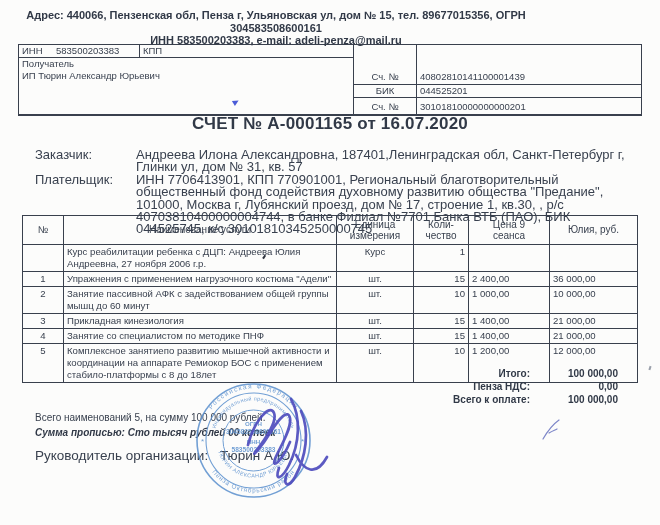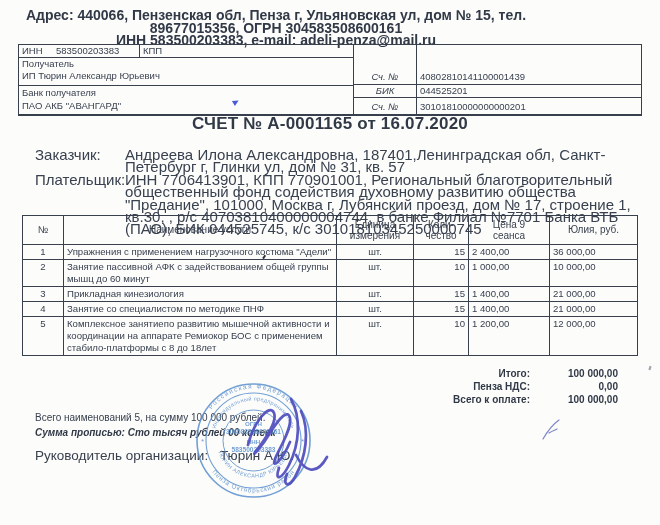--- a/index.html
+++ b/index.html
@@ -11,55 +11,55 @@
   }
   html,body{margin:0;padding:0;background:#e8e8e8;}
   .page{
     position:relative;width:660px;height:525px;margin:0 auto;
     background:#fcfcfb;overflow:hidden;
     font-family:"Liberation Sans","DejaVu Sans",sans-serif;
     color:var(--ink);
   }
   
   .addr{position:absolute;left:0;top:9px;width:552px;text-align:center;
-        font-size:14px;font-weight:bold;color:var(--ink-bold);line-height:12.5px;}
+        font-size:11px;font-weight:bold;color:var(--ink-bold);line-height:12.5px;}
   
   .bank{
     position:absolute;left:18px;top:44px;width:622px;
     display:grid;
     grid-template-columns:34px 86px 214px 63px 1fr;
     grid-template-rows:13px 27px 13px 16px;
     border:1.6px solid var(--line);
     border-bottom-width:2.4px;
     font-size:9.5px;line-height:12px;
   }
   .bc{padding:0 3px;overflow:hidden;white-space:pre-line;}
   .bc.bl{border-left:1.2px solid var(--line);}
   .bc.bb{border-bottom:1.2px solid var(--line);}
   .bc.bt{border-top:1.2px solid var(--line);}
   .bc.bottom{display:flex;align-items:flex-end;padding-bottom:1px;}
-  .bc.center{justify-content:center;text-align:center;font-style:italic;}
+  .bc.center{justify-content:center;text-align:center;}
   #c-inn-label{grid-area:1/1;}
   #c-inn-value{grid-area:1/2;}
   #c-kpp{grid-area:1/3;}
   #c-recipient{grid-area:2/1/3/4;}
   #c-bank{grid-area:3/1/5/4;line-height:13px;}
   #c-acct-label{grid-area:1/4/3/5;}
   #c-acct-value{grid-area:1/5/3/6;}
   #c-bik-label{grid-area:3/4;}
   #c-bik-value{grid-area:3/5;}
   #c-corr-label{grid-area:4/4;padding-top:2px;}
   #c-corr-value{grid-area:4/5;padding-top:2px;}
   
   .title{position:absolute;left:0;top:114px;width:660px;text-align:center;
          font-size:17px;font-weight:bold;color:var(--ink-bold);letter-spacing:.2px;}
   
   .parties{position:absolute;left:35px;top:149px;width:597px;
-           display:grid;grid-template-columns:90px 1fr;column-gap:0;
-           font-size:15px;line-height:12.4px;}
+           display:grid;grid-template-columns:90px 1fr;column-gap:11px;
+           font-size:13px;line-height:12.4px;}
   .plabel{color:var(--ink);}
   .pval{color:var(--ink);}
   
   table.svc{
     position:absolute;left:22px;top:215px;width:615px;
     border-collapse:collapse;table-layout:fixed;
     font-size:9.6px;color:var(--ink);
   }
   table.svc th,table.svc td{border:1.1px solid var(--line);}
   table.svc{border:1.6px solid var(--line);}
@@ -107,22 +107,20 @@
     <div>Адрес: 440066, Пензенская обл, Пенза г, Ульяновская ул, дом № 15, тел. 89677015356, ОГРН 304583508600161</div>
     <div>ИНН 583500203383, e-mail: adeli-penza@mail.ru</div>
   </div>
 
   <div class="bank">
     <div class="bc bb" id="c-inn-label">ИНН</div>
     <div class="bc bb" id="c-inn-value">583500203383</div>
     <div class="bc" id="c-recipient">Получатель
 ИП Тюрин Александр Юрьевич</div>
     <div class="bc bb bl" id="c-kpp">КПП</div>
-    <div class="bc bt" id="c-bank">Банк получателя
-ПАО АКБ "АВАНГАРД"</div>
     <div class="bc bl bb bottom center" id="c-acct-label">Сч. №</div>
     <div class="bc bl bb bottom" id="c-acct-value">40802810141100001439</div>
     <div class="bc bl bb center" id="c-bik-label" style="display:flex;align-items:center;">БИК</div>
     <div class="bc bl bb" id="c-bik-value" style="display:flex;align-items:center;">044525201</div>
     <div class="bc bl center" id="c-corr-label" style="display:flex;align-items:center;">Сч. №</div>
     <div class="bc bl" id="c-corr-value" style="display:flex;align-items:center;">30101810000000000201</div>
   </div>
 
   <div class="title">СЧЕТ № А-0001165 от 16.07.2020</div>
 
@@ -150,20 +148,28 @@
 измерения</th>
         <th>Коли-
 чество</th>
         <th>Цена 9
 сеанса</th>
         <th>Юлия, руб.</th>
       </tr>
     </thead>
     <tbody>
 
+        <tr>
+          <td class="c-num"></td>
+          <td class="c-name">Курс реабилитации ребенка с ДЦП: Андреева Юлия Андреевна, 27 ноября 2006 г.р.</td>
+          <td class="c-unit">Курс</td>
+          <td class="c-qty">1</td>
+          <td class="c-price"></td>
+          <td class="c-sum"></td>
+        </tr>
 
         <tr>
           <td class="c-num">1</td>
           <td class="c-name">Упражнения с применением нагрузочного костюма "Адели"</td>
           <td class="c-unit">шт.</td>
           <td class="c-qty">15</td>
           <td class="c-price">2 400,00</td>
           <td class="c-sum">36 000,00</td>
         </tr>
 

